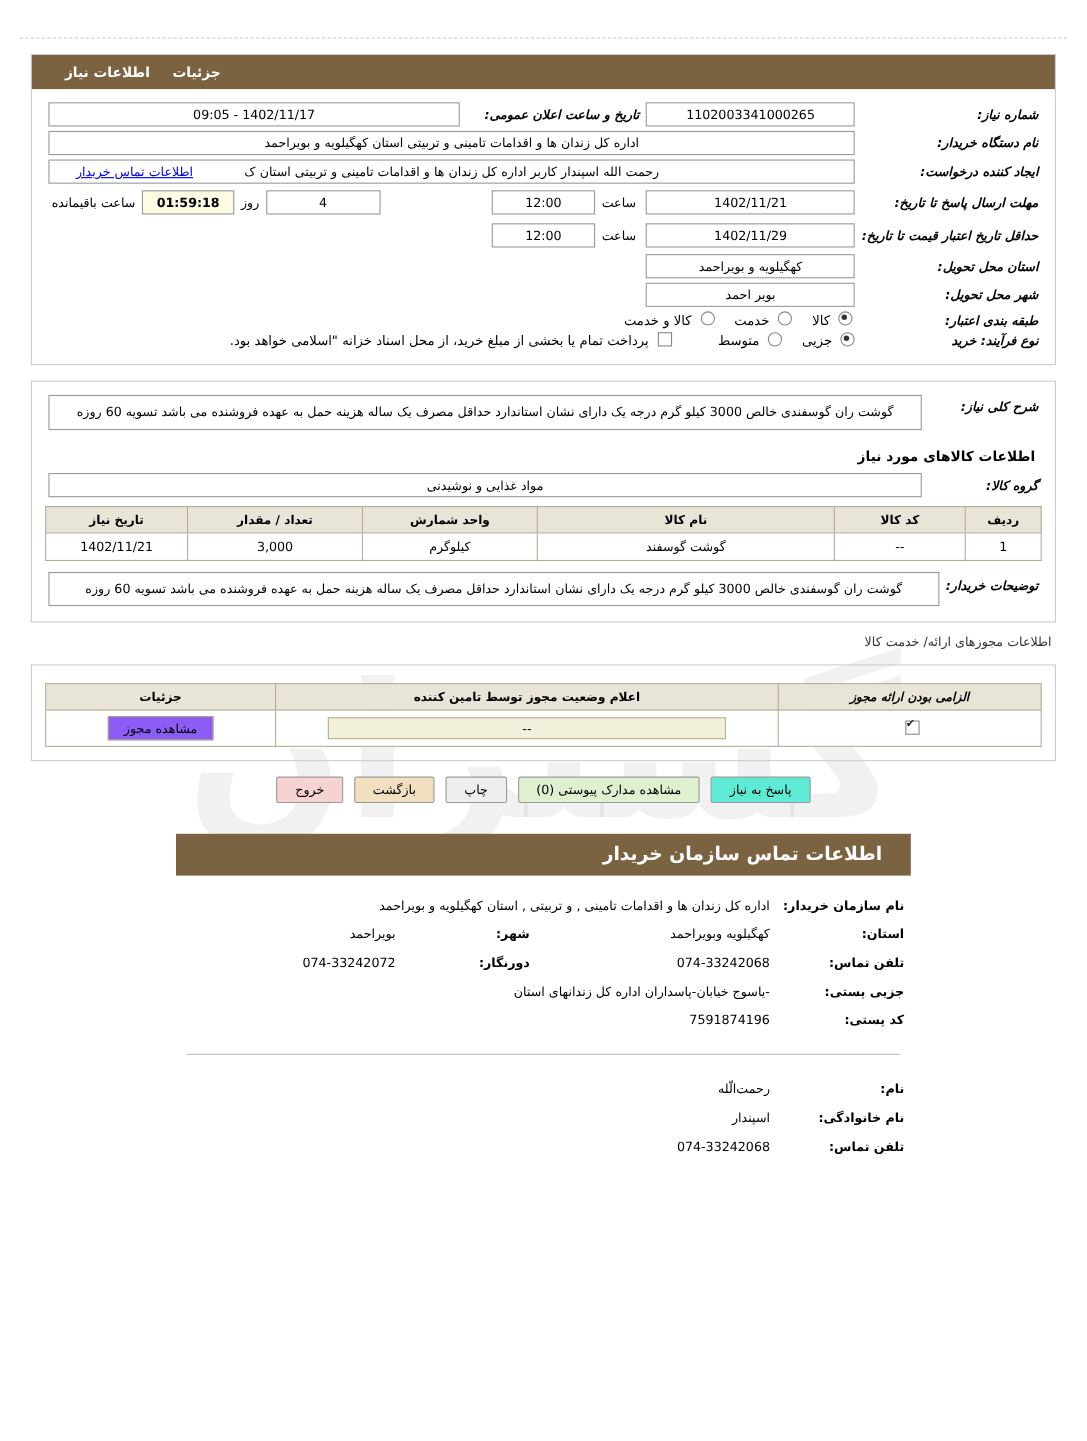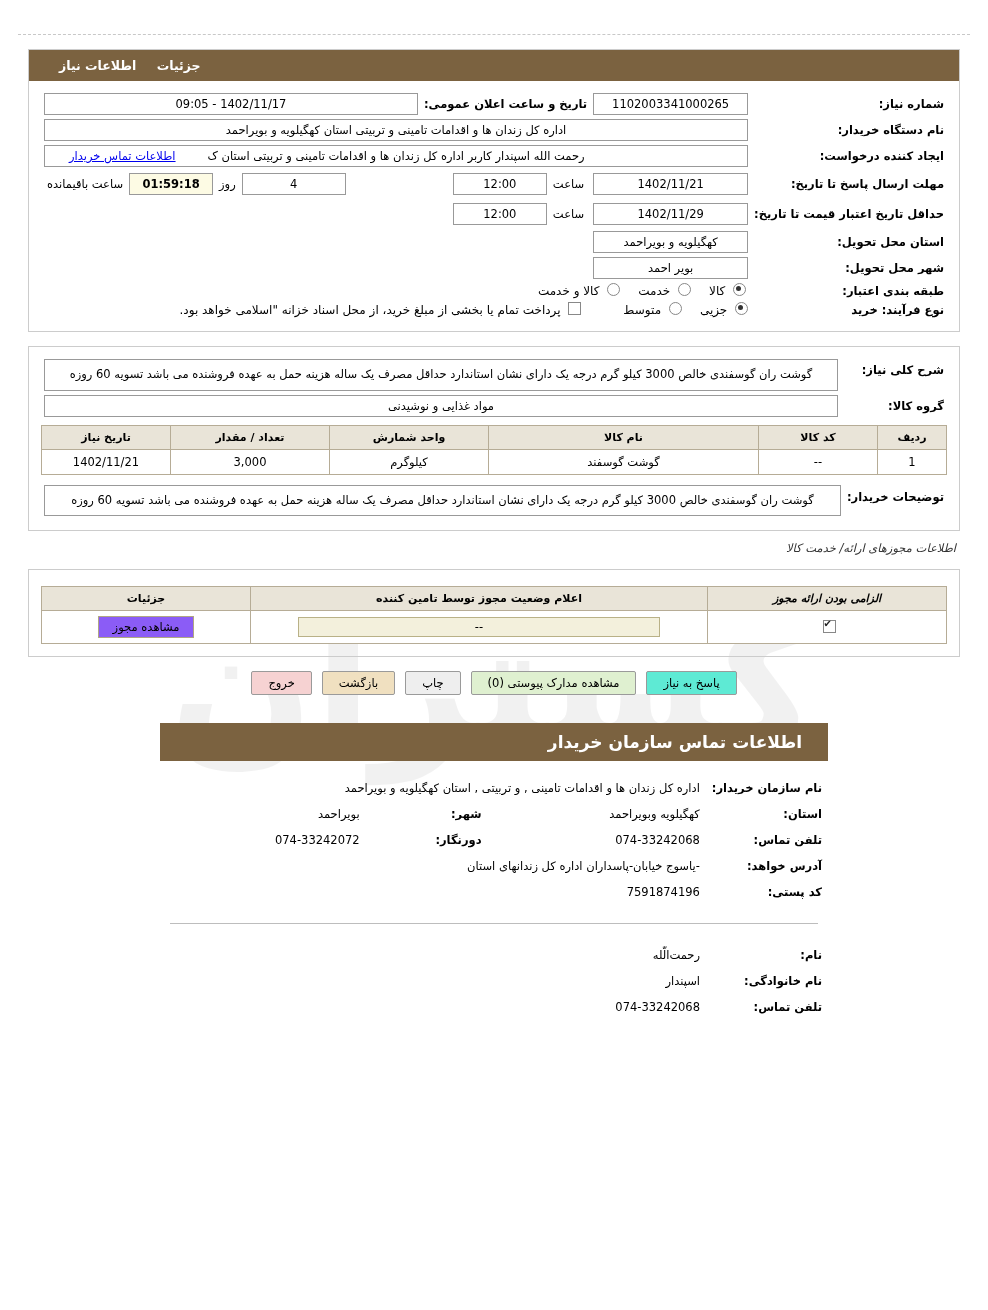--- a/index.html
+++ b/index.html
@@ -28,21 +28,21 @@
   }
   .panel-header{
     background:#7b6240;color:#fff;font-weight:bold;font-size:12.5px;
     padding:8px 14px;text-align:left;
   }
   .panel-header span{margin-left:16px;}
   .panel-body{padding:10px 12px 12px 12px;}
 
   table.form{width:100%;border-collapse:collapse;}
   table.form td{padding:2px 3px;vertical-align:middle;}
-  .lbl{font-weight:bold;font-size:11.5px;white-space:nowrap;text-align:right;}
+  .lbl{font-weight:bold;font-size:11.5px;white-space:nowrap;text-align:right;font-style:italic;}
   .fld{
     border:1px solid #999;background:#fff;height:20px;line-height:20px;
     padding:0 6px;font-size:11.5px;text-align:center;overflow:hidden;
     white-space:nowrap;
   }
   .fld.yellow{background:#fdfbe4;border:1px solid #999;font-weight:bold;}
   .inline-lbl{font-size:11.5px;white-space:nowrap;padding:0 4px;}
   .radio{
     display:inline-block;width:11px;height:11px;border:1px solid #888;border-radius:50%;
     background:#fff;vertical-align:-1px;margin-left:4px;position:relative;
@@ -64,21 +64,21 @@
     line-height:1.7;text-align:center;
   }
   table.grid{width:100%;border-collapse:collapse;margin-top:6px;}
   table.grid th{
     background:#e9e4d8;border:1px solid #b6ac96;font-size:11px;font-weight:bold;
     padding:5px 4px;text-align:center;
   }
   table.grid td{
     border:1px solid #b6ac96;background:#fff;font-size:11.5px;padding:5px 4px;text-align:center;
   }
-  .note{font-size:11.5px;color:#333;text-align:right;margin:10px 8px 4px 0;font-style:italic;}
+  .note{font-size:11.5px;color:#333;text-align:right;margin:10px 8px 4px 0;}
   .btnrow{display:flex;justify-content:center;gap:10px;margin:14px 0 6px 0;}
   .btn{
     border:1px solid #9a9a9a;padding:4px 16px;font-size:11.5px;cursor:pointer;
     background:#f0f0f0;border-radius:2px;
   }
   .btn.green{background:#dff0d0;}
   .btn.grey{background:#eeeeee;}
   .btn.pink{background:#f6d2d2;}
   .btn.tan{background:#f0e0c0;}
   .btn.ltgreen{background:#5eead4;}
@@ -267,20 +267,21 @@
           <tbody>
               <tr>
             <td class="lbl" style="width:100px;vertical-align:top;padding-top:6px;">شرح کلی نیاز:</td>
             <td>
                   <div class="desc-box">گوشت ران گوسفندی خالص 3000 کیلو گرم درجه یک دارای نشان استاندارد حداقل مصرف یک ساله هزینه حمل به عهده فروشنده می باشد تسویه 60 روزه</div>
                 </td>
           </tr>
         </tbody>
           </table>
 
+        <div class="sec-title">اطلاعات کالاهای مورد نیاز</div>
 
         <table class="form">
           <tbody>
               <tr>
             <td class="lbl" style="width:100px;">گروه کالا:</td>
             <td>
                   <div class="fld">مواد غذایی و نوشیدنی</div>
                 </td>
           </tr>
         </tbody>
@@ -373,21 +374,21 @@
           <td class="k">شهر:</td>
           <td class="v">بویراحمد</td>
         </tr>
         <tr>
           <td class="k">تلفن تماس:</td>
           <td class="v">074-33242068</td>
           <td class="k">دورنگار:</td>
           <td class="v">074-33242072</td>
         </tr>
         <tr>
-          <td class="k">آدرس خواهد:</td>
+          <td class="k">جزیی پستی:</td>
           <td class="v" colspan="3">-یاسوج خیابان-پاسداران اداره کل زندانهای استان</td>
         </tr>
         <tr>
           <td class="k">کد پستی:</td>
           <td class="v" colspan="3">7591874196</td>
         </tr>
       </tbody>
         </table>
 
       <div class="hr"></div>

